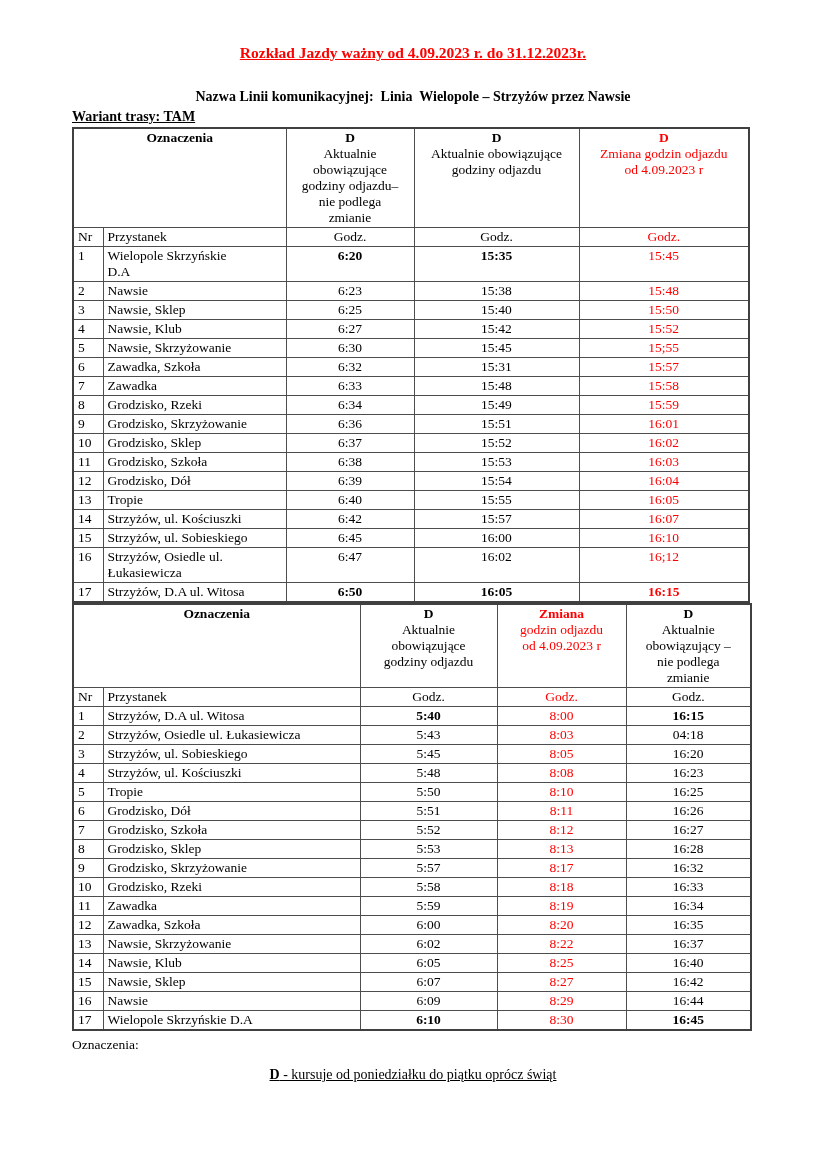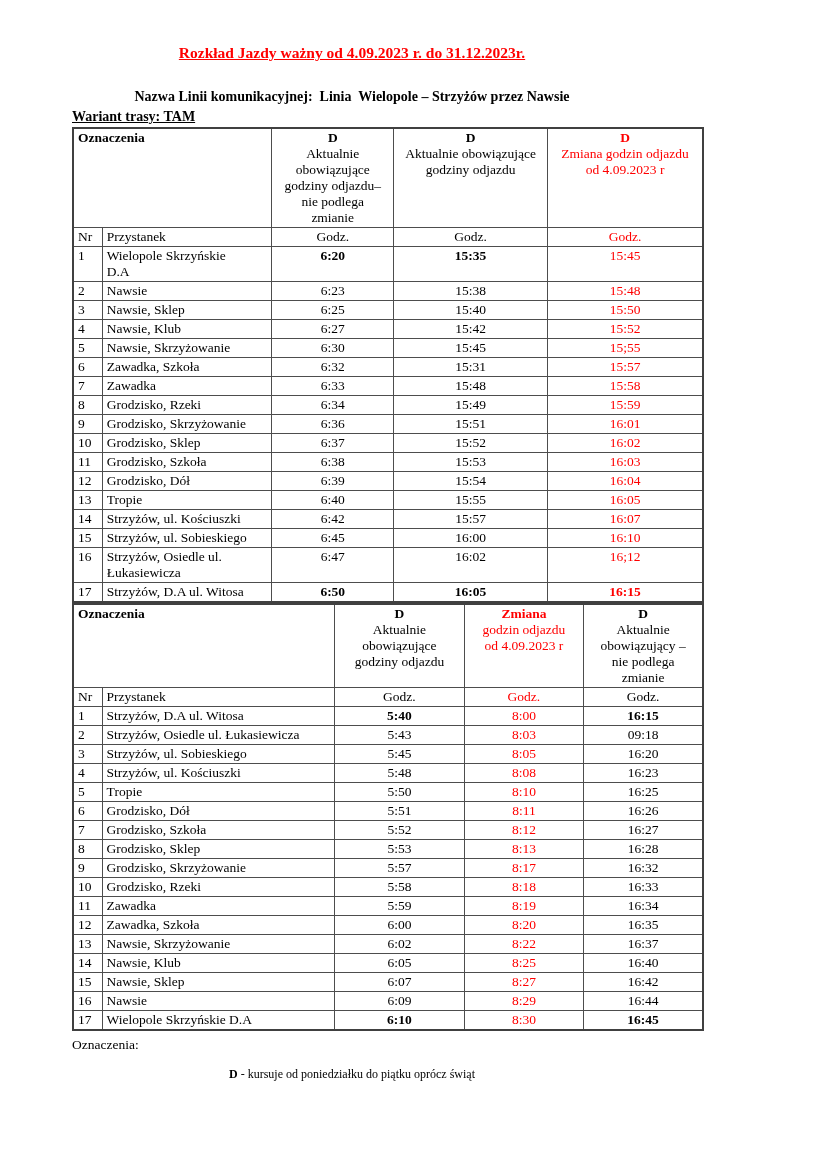--- a/index.html
+++ b/index.html
@@ -1,43 +1,43 @@
 <!DOCTYPE html>
 <html><head>
 <meta charset="utf-8">
 <style>
   * { margin:0; padding:0; box-sizing:border-box; }
   body { width:826px; height:1169px; background:#ffffff;
          font-family:"Liberation Serif", "DejaVu Serif", serif; color:#000; }
-  .page { width:704px; height:1169px; position:relative; overflow:hidden; }
+  .page { width:826px; height:1169px; position:relative; overflow:hidden; }
 
   .doc-title { margin-top:44px; text-align:center; font-size:15.5px; font-weight:bold;
                color:#ff0000; text-decoration:underline; }
   .doc-subtitle { margin-top:27px; text-align:center; font-size:14px; font-weight:bold;
                   white-space:pre-wrap; }
   .section-label { margin:4px 0 2px 72px; font-size:14px; font-weight:bold;
                    text-decoration:underline; }
   .section-label.second { margin-top:19px; }
 
   table.tt { border-collapse:collapse; margin-left:72px; table-layout:fixed;
              border:2px solid #404040; }
   table.tt td { border:1px solid #4d4d4d; font-size:13.5px; line-height:16px;
                 padding:1px 4px; vertical-align:top; overflow:hidden; }
-  td.ozn { text-align:left; font-weight:bold; }
+  td.ozn { text-align:center; font-weight:bold; }
   td.dcol { text-align:center; }
   .dsym { font-weight:bold; text-align:center; }
   tr.sub td { height:19px; }
   td.nrc { text-align:left; }
   td.stop { text-align:left; white-space:pre-line; }
   td.tc { text-align:center; }
   .red { color:#ff0000; }
   .b { font-weight:bold; }
 
   .footer-label { margin:6px 0 4px 72px; font-size:13.5px; }
-  .footer-note { margin-top:14px; text-align:center; font-size:12px; }
+  .footer-note { margin-top:14px; text-align:center; font-size:14px;text-decoration:underline; }
   .footer-note .sym { font-weight:bold; }
 </style>
 </head>
 <body>
 
 <div class="page">
 
   <div class="doc-title">Rozkład Jazdy ważny od 4.09.2023 r. do 31.12.2023r.</div>
 
   <div class="doc-subtitle">Nazwa Linii komunikacyjnej:  Linia  Wielopole – Strzyżów przez Nawsie</div>
@@ -246,21 +246,21 @@
           <td class="stop">Strzyżów, D.A ul. Witosa</td>
           <td class="tc b">5:40</td>
           <td class="tc red">8:00</td>
           <td class="tc b">16:15</td>
         </tr>
         <tr>
           <td class="nrc">2</td>
           <td class="stop">Strzyżów, Osiedle ul. Łukasiewicza</td>
           <td class="tc">5:43</td>
           <td class="tc red">8:03</td>
-          <td class="tc">09:18</td>
+          <td class="tc">04:18</td>
         </tr>
         <tr>
           <td class="nrc">3</td>
           <td class="stop">Strzyżów, ul. Sobieskiego</td>
           <td class="tc">5:45</td>
           <td class="tc red">8:05</td>
           <td class="tc">16:20</td>
         </tr>
         <tr>
           <td class="nrc">4</td>

